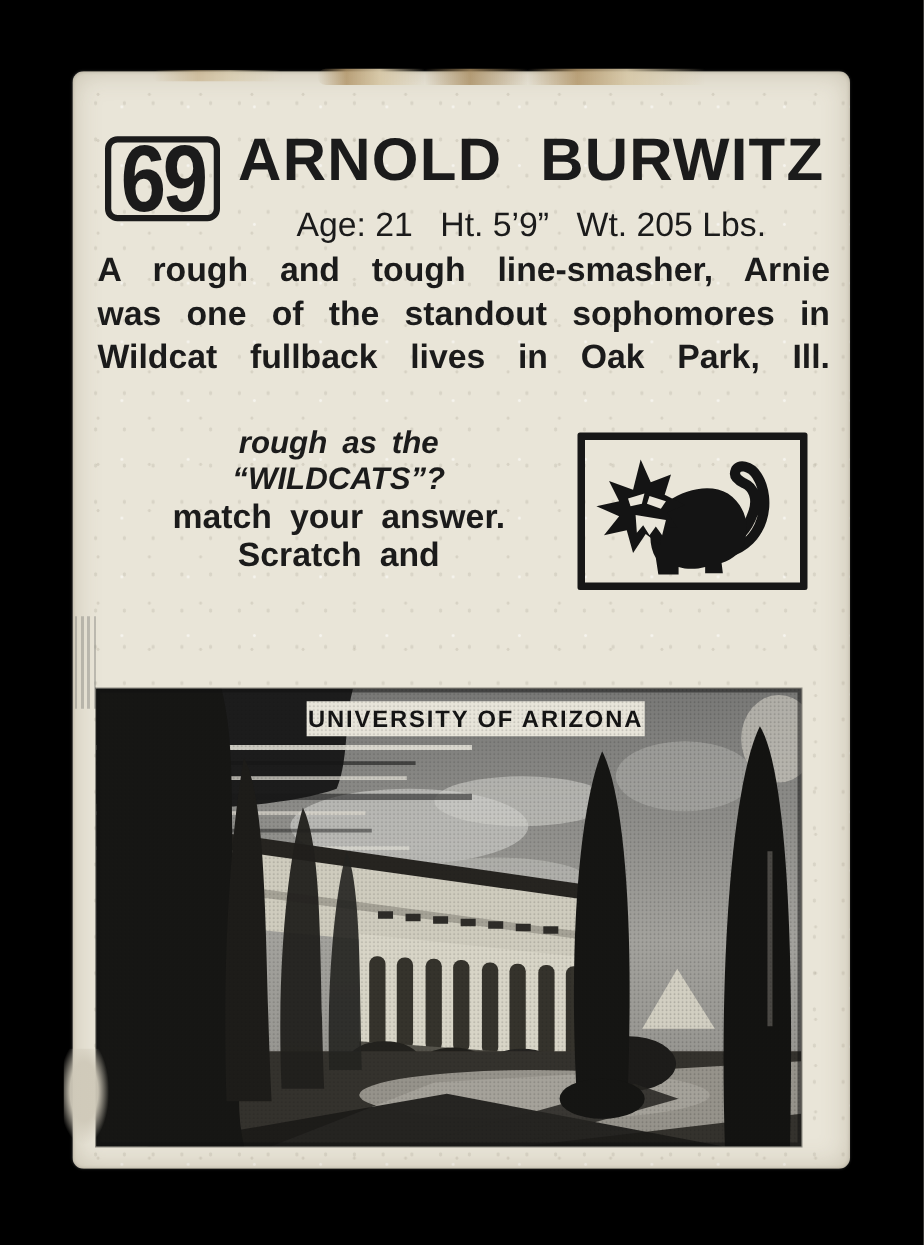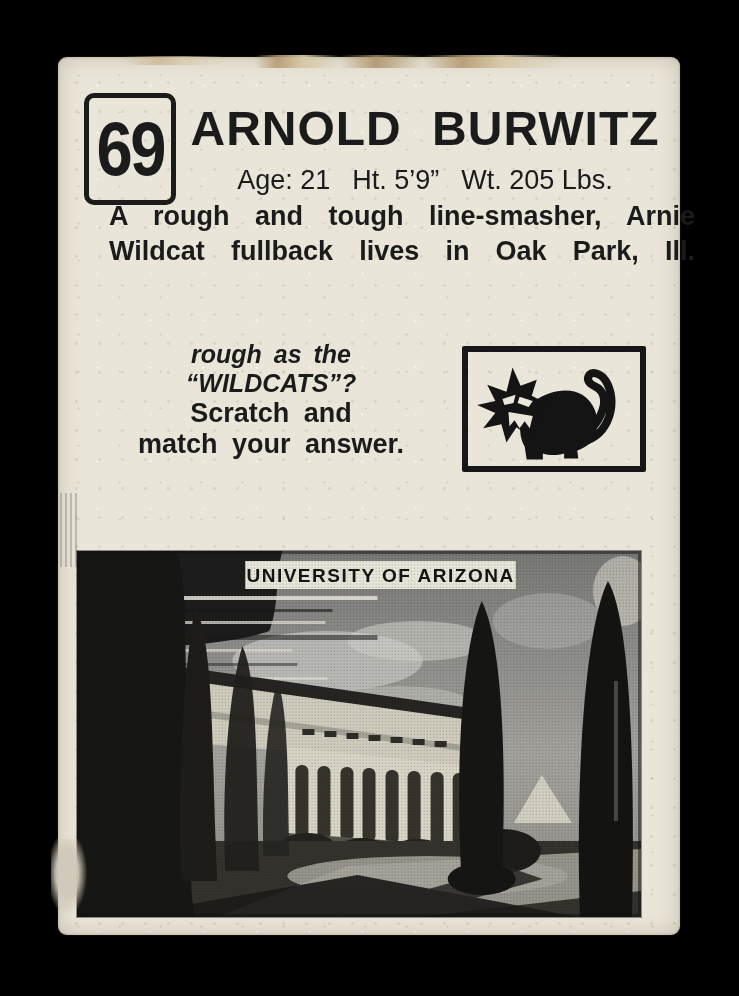--- a/index.html
+++ b/index.html
@@ -38,34 +38,34 @@
     position:absolute;left:2px;top:436px;width:17px;height:74px;opacity:.65;
     background:repeating-linear-gradient(90deg,rgba(108,108,104,.55) 0 2px,transparent 2px 5px);
     filter:blur(.3px);
   }
   .blob-bl{
     position:absolute;left:-7px;top:782px;width:36px;height:76px;z-index:6;
     background:radial-gradient(ellipse at 45% 45%,rgba(207,201,185,.95) 0 40%,rgba(207,201,185,0) 72%);
   }
   
   .num-box{
-    position:absolute;left:26px;top:36px;width:92px;height:112px;box-sizing:border-box;
+    position:absolute;left:26px;top:52px;width:92px;height:68px;box-sizing:border-box;
     border:5px solid var(--ink,#1b1b1b);border-radius:10px;
     display:flex;align-items:center;justify-content:center;
   }
   .num{
     font-size:74px;font-weight:bold;color:var(--ink,#1b1b1b);
     letter-spacing:-3px;transform:scaleX(.88) scaleY(1.02);line-height:1;
   }
   .header{position:absolute;left:124px;top:44px;width:486px;text-align:center;color:var(--ink,#1b1b1b);}
   .name{font-size:48px;font-weight:bold;letter-spacing:1px;word-spacing:16px;white-space:nowrap;}
   .vitals{margin-top:9px;display:flex;justify-content:center;gap:22px;font-size:27px;font-weight:normal;white-space:nowrap;}
   
   .bio{position:absolute;left:20px;top:142px;width:586px;color:var(--ink,#1b1b1b);
-       font-size:27px;font-weight:bold;line-height:34.5px;margin-left:31px;}
+       font-size:27px;font-weight:bold;line-height:34.5px;}
   .bio-line{text-align:justify;text-align-last:justify;}
   
   .quiz{position:absolute;left:14px;top:283px;width:398px;color:var(--ink,#1b1b1b);font-weight:bold;}
   .q-line{font-style:italic;font-size:25px;line-height:29px;word-spacing:5px;text-align:center;}
   .q-line.first{text-align:left;padding-left:10px;}
   .s-line{font-size:27px;line-height:31px;word-spacing:7px;text-align:center;}
   
   .cat-box{
     position:absolute;left:404px;top:289px;width:184px;height:126px;box-sizing:border-box;
     border:6px solid #171717;border-radius:2px;background:transparent;
@@ -97,28 +97,29 @@
     <div class="name">ARNOLD BURWITZ</div>
     <div class="vitals">
       <span>Age: 21</span>
       <span>Ht. 5’9”</span>
       <span>Wt. 205 Lbs.</span>
     </div>
   </div>
 
   <div class="bio">
     <div class="bio-line">A rough and tough line-smasher, Arnie</div>
+    <div class="bio-line">was one of the standout sophomores in</div>
     <div class="bio-line">Wildcat fullback lives in Oak Park, Ill.</div>
   </div>
 
   <div class="quiz">
     <div class="q-line">rough as the</div>
     <div class="q-line">“WILDCATS”?</div>
+    <div class="s-line">match your answer.</div>
     <div class="s-line">Scratch and</div>
-    <div class="s-line">match your answer.</div>
   </div>
 
   <div class="cat-box">
     <svg viewBox="0 0 170 110" aria-hidden="true">
 
       <path d="M112,88 C142,80 148,46 136,27 C131,19 121,17 119,23 C117,28 122,31 126,33 C133,36 137,45 133,56 C129,68 121,78 108,82" fill="none" stroke="#141414" stroke-width="8" stroke-linecap="round"></path>
 
       <path d="M56,92 C48,78 51,58 66,47 C80,37 100,33 113,41 C125,49 130,63 127,76 C125,87 117,93 108,96 L109,104 L95,104 L95,99 C88,101 80,101 74,99 L74,105 L58,105 Z" fill="#141414"></path>
 
       <path d="M44,14 L52,32 L68,26 L63,42 L79,50 L65,56 L73,68 L59,67 L60,82 L48,73 L38,88 L33,70 L15,74 L27,59 L9,51 L27,47 L19,31 L38,38 Z" fill="#141414"></path>

